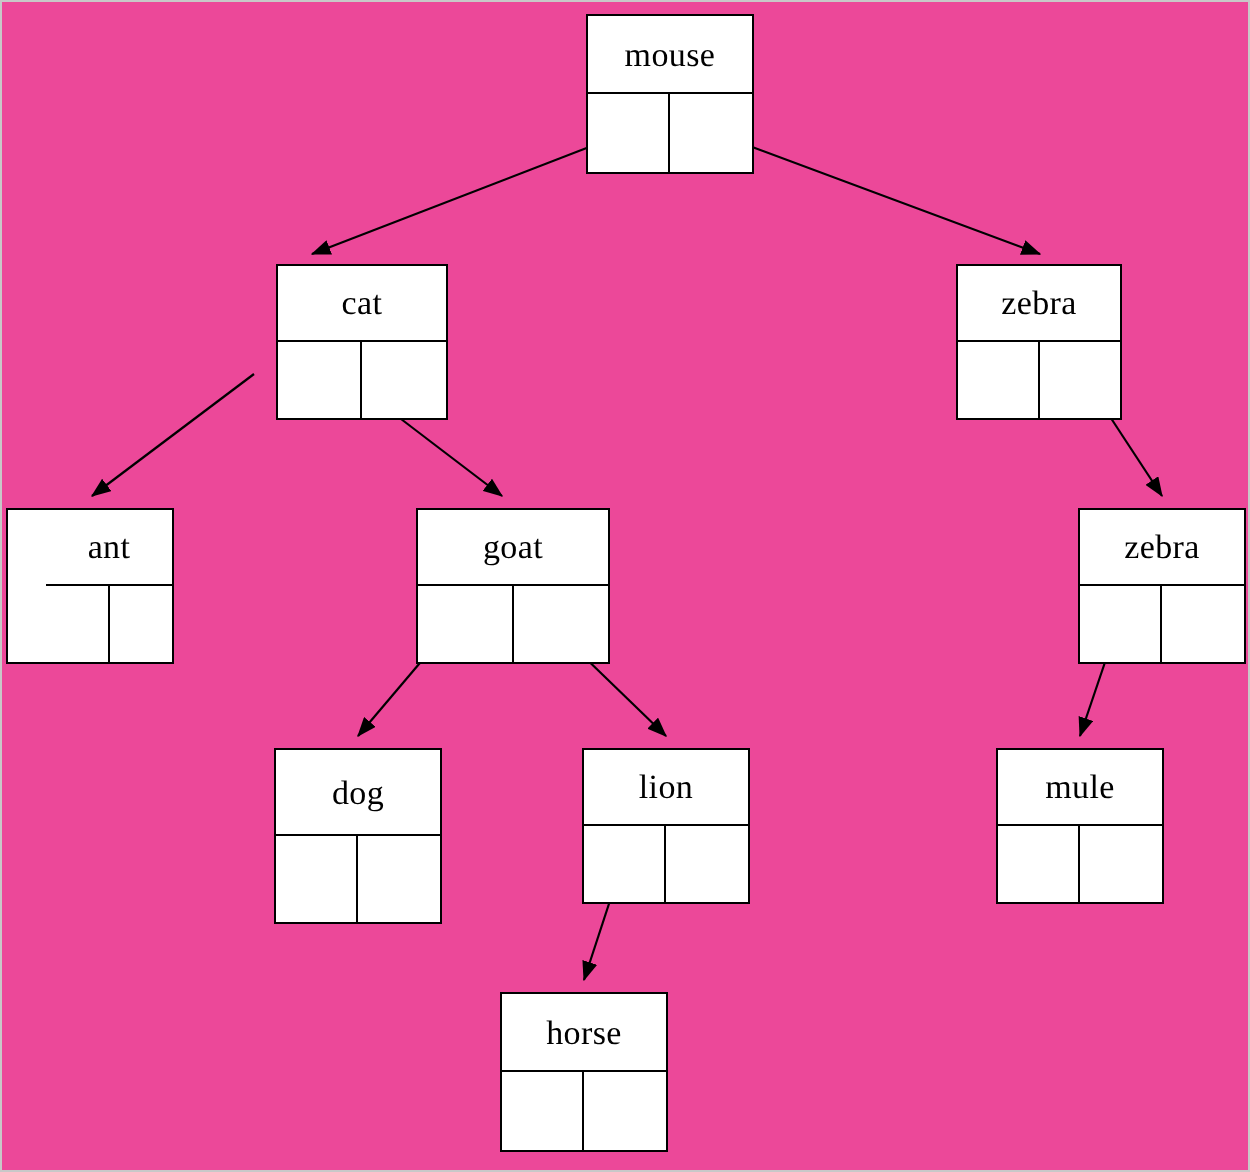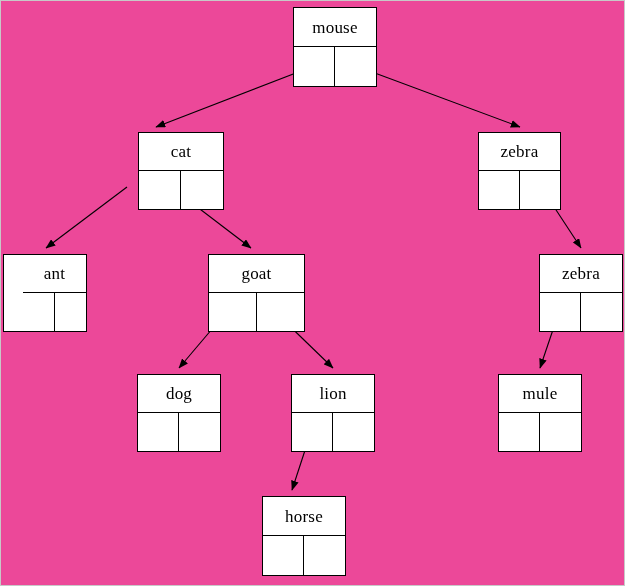--- a/index.html
+++ b/index.html
@@ -123,42 +123,42 @@
           <div class="ptr right"></div>
         </div>
       </div>
       <div class="node" style="left: 538px; top: 253px; width: 84px; height: 78px;">
         <div class="node-label">zebra</div>
         <div class="node-ptrs">
           <div class="ptr left"></div>
           <div class="ptr right"></div>
         </div>
       </div>
-      <div class="node" style="left: 136px; top: 373px; width: 84px; height: 78px;">
+      <div class="node" style="left: 136px; top: 373px; width: 84px; height: 88px;">
         <div class="node-label">dog</div>
         <div class="node-ptrs">
           <div class="ptr left"></div>
           <div class="ptr right"></div>
         </div>
       </div>
       <div class="node" style="left: 290px; top: 373px; width: 84px; height: 78px;">
         <div class="node-label">lion</div>
         <div class="node-ptrs">
           <div class="ptr left"></div>
           <div class="ptr right"></div>
         </div>
       </div>
       <div class="node" style="left: 497px; top: 373px; width: 84px; height: 78px;">
         <div class="node-label">mule</div>
         <div class="node-ptrs">
           <div class="ptr left"></div>
           <div class="ptr right"></div>
         </div>
       </div>
-      <div class="node" style="left: 249px; top: 495px; width: 84px; height: 80px; margin-left: 12px;">
+      <div class="node" style="left: 249px; top: 495px; width: 84px; height: 80px;">
         <div class="node-label">horse</div>
         <div class="node-ptrs">
           <div class="ptr left"></div>
           <div class="ptr right"></div>
         </div>
       </div>
     </div>
 
 </div>
 

